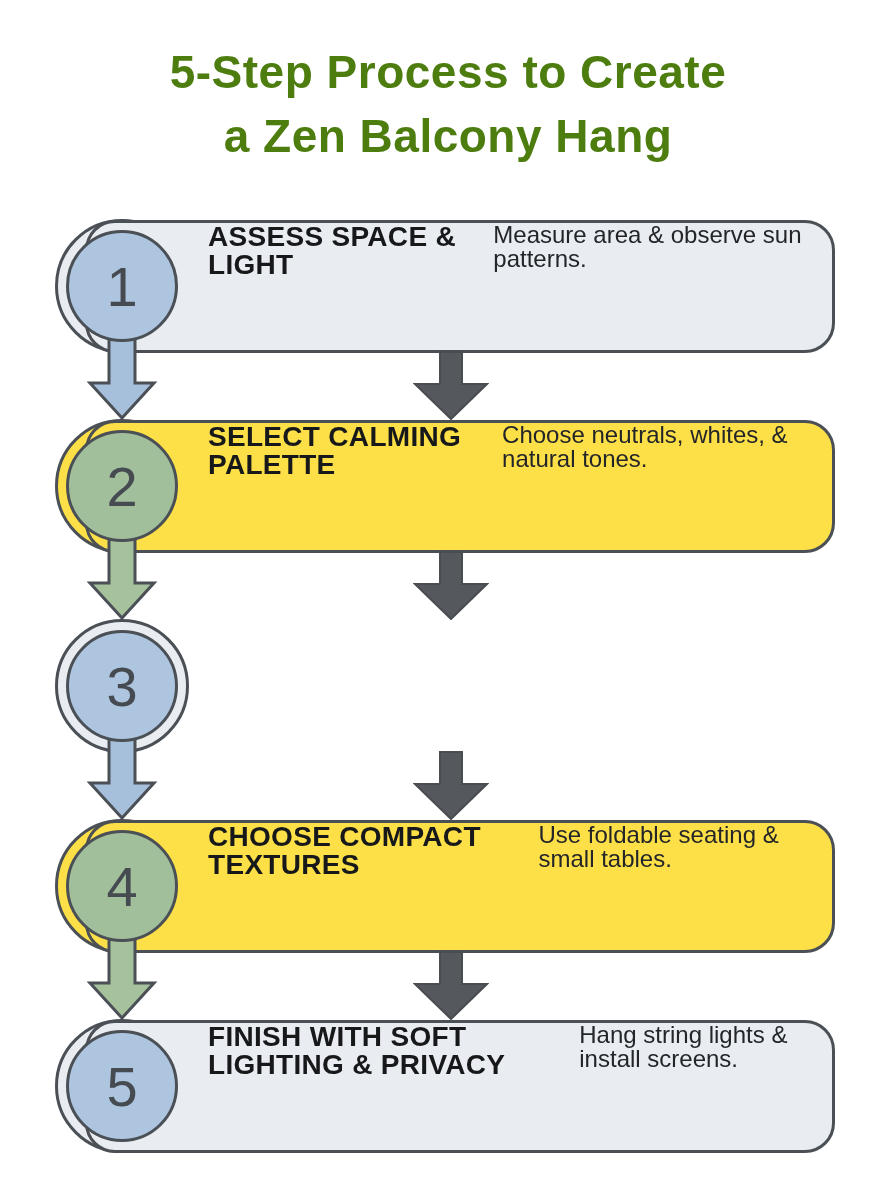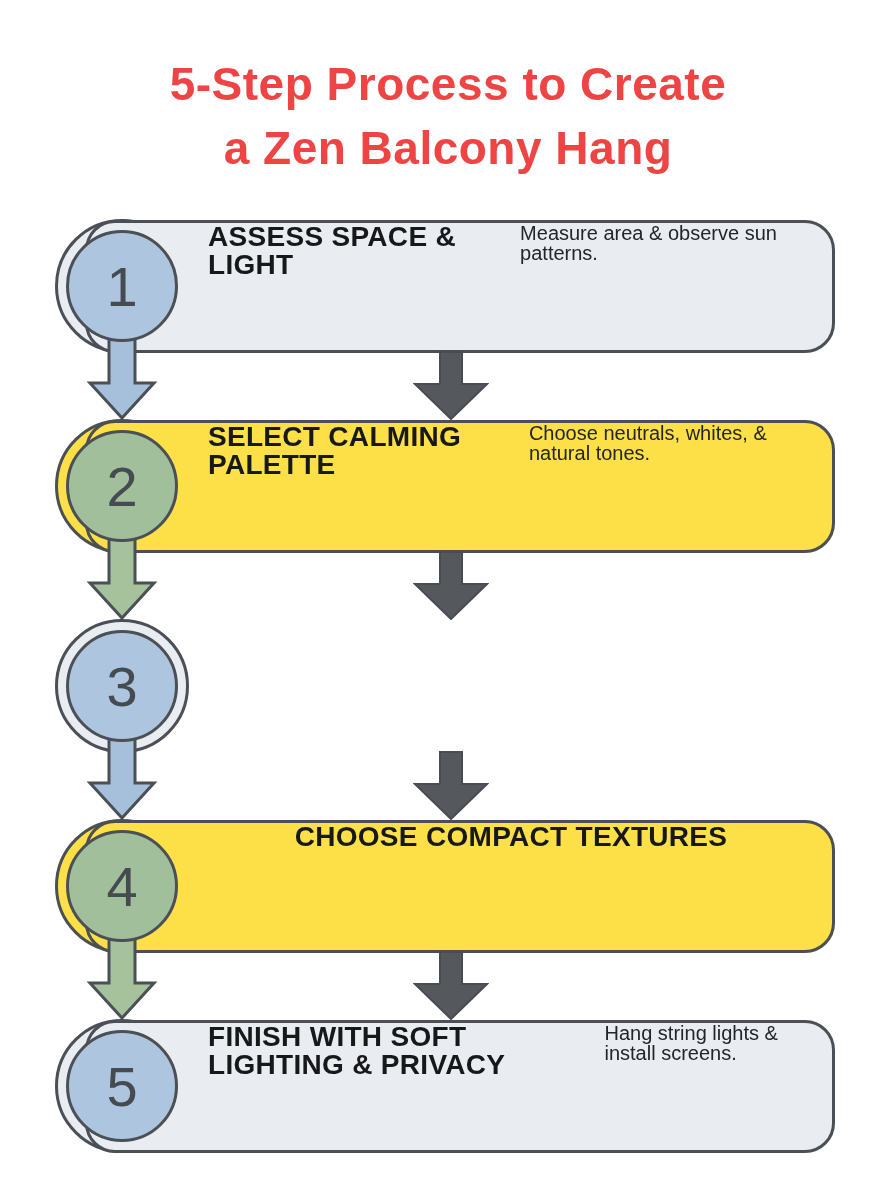--- a/index.html
+++ b/index.html
@@ -13,25 +13,25 @@
   }
   .canvas {
     position: relative;
     width: 896px;
     height: 1200px;
     background: #ffffff;
   }
   
   .page-title {
     position: absolute;
-    top: 52px;
+    top: 40px;
     left: 0;
     width: 896px;
     text-align: center;
-    color: #ef4444;
+    color: #4d7c0f;
     font-weight: 700;
     font-size: 46px;
     line-height: 64px;
     letter-spacing: 0.5px;
   }
   
   .step-row {
     position: absolute;
     left: 0;
     width: 896px;
@@ -96,21 +96,21 @@
 
   .card-title {
     color: #17181a;
     font-size: 28px;
     font-weight: 700;
     letter-spacing: 0.3px;
     line-height: 1;
   }
   .card-desc {
     color: #232529;
-    font-size: 20px;
+    font-size: 24px;
     font-weight: 400;
     line-height: 1;
     margin-left: 8px;
   }
 
   
   .side-arrow {
     position: absolute;
     left: 84px;
     top: 116px;
@@ -186,20 +186,21 @@
     </svg>
     <div class="circle">
       <span>3</span>
     </div>
   </div>
 
   <div class="step-row row-3 variant-green">
     <div class="ring"></div>
     <div class="card">
       <div class="card-title">CHOOSE COMPACT TEXTURES</div>
+      <div class="card-desc">Use foldable seating &amp; small tables.</div>
     </div>
     <svg class="side-arrow" viewBox="0 0 76 84">
       <polygon points="25,2 51,2 51,47 70,47 38,82 6,47 25,47"></polygon>
     </svg>
     <svg class="center-arrow" viewBox="0 0 76 69">
       <polygon points="27,1 49,1 49,33 74,33 38,68 2,33 27,33"></polygon>
     </svg>
     <div class="circle">
       <span>4</span>
     </div>

